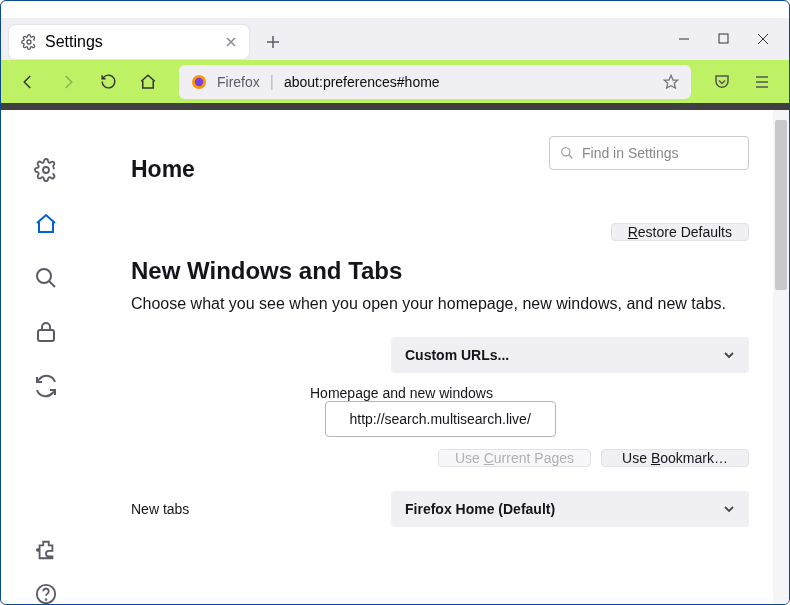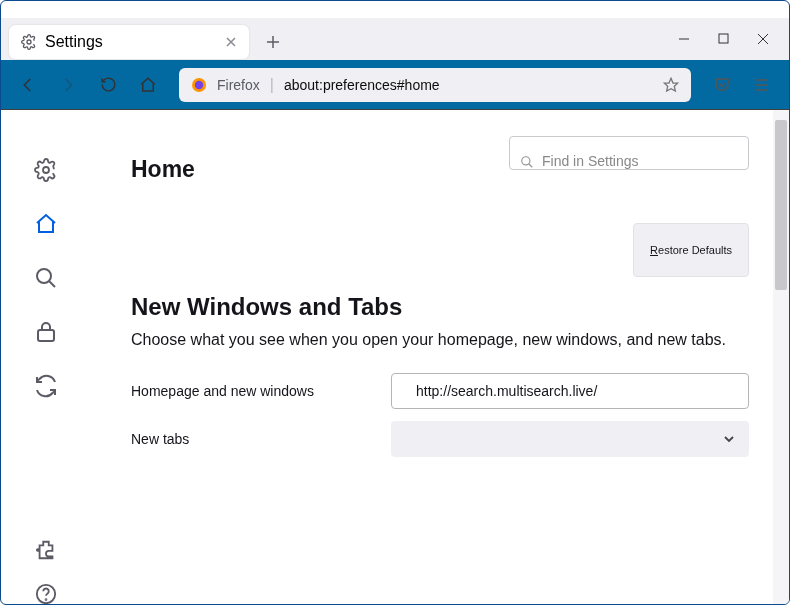--- a/index.html
+++ b/index.html
@@ -6,49 +6,49 @@
     body { background: #fff; width: 790px; height: 605px; overflow: hidden; border: 1px solid #0b4a8f; border-radius: 6px; }
     
     
     .tabstrip { display: flex; align-items: center; height: 42px; background: #f0f0f4; padding: 0 8px; margin-top: 17px; }
     .tab { display: flex; align-items: center; gap: 8px; background: #fff; border-radius: 6px; padding: 0 12px; height: 34px; min-width: 240px; margin-top: 6px; box-shadow: 0 0 2px rgba(0,0,0,0.15); }
     .tab .tab-close { margin-left: auto; opacity: 0.7; }
     .newtab-btn { display: flex; align-items: center; justify-content: center; width: 32px; height: 32px; margin-left: 8px; margin-top: 6px; border-radius: 4px; }
     .win-controls { margin-left: auto; display: flex; gap: 28px; padding-right: 12px; }
     
     
-    .toolbar { display: flex; align-items: center; gap: 6px; height: 50px; background: #0369a1; padding: 0 10px; border-bottom: 1px solid #404040; }
+    .toolbar { display: flex; align-items: center; gap: 6px; height: 50px; background: #bef264; padding: 0 10px; border-bottom: 7px solid #404040; }
     .tb-btn { width: 34px; height: 34px; display: flex; align-items: center; justify-content: center; border-radius: 6px; color: #5b5b66; }
     .tb-btn.disabled { opacity: 0.35; }
     .urlbar { flex: 1; display: flex; align-items: center; gap: 10px; background: #f0f0f4; border-radius: 6px; height: 34px; padding: 0 12px; margin: 0 8px; }
     .urlbar .ff-logo { width: 16px; height: 16px; }
     .urlbar .identity { color: #5b5b66; font-size: 14px; }
     .urlbar .sep { color: #bbb; }
     .urlbar .url { color: #0c0c0d; font-size: 14px; text-align: right; }
     .urlbar .star { margin-left: auto; color: #888; }
     
     
     .content { display: flex; height: calc(605px - 42px - 50px - 2px); position: relative; }
     
     .sidebar { width: 90px; display: flex; flex-direction: column; align-items: center; padding-top: 48px; gap: 30px; }
     .sidebar .bottom { margin-top: auto; display: flex; flex-direction: column; align-items: center; gap: 22px; padding-bottom: 16px; }
     .side-icon { color: #5b5b66; }
     .side-icon.active { color: #0060df; }
     
     .main { flex: 1; padding: 26px 40px 0 40px; overflow-y: auto; position: relative; }
     
     .search-wrap { position: absolute; top: 26px; right: 40px; }
-    .search-box { display: flex; align-items: flex-end; gap: 8px; width: 240px; height: 34px; border: 1px solid #c9c9ce; border-radius: 4px; padding: 0 10px; color: #888; background: #fff; }
+    .search-box { display: flex; align-items: center; gap: 8px; width: 200px; height: 34px; border: 1px solid #c9c9ce; border-radius: 4px; padding: 0 10px; color: #888; background: #fff; }
     .search-box input { border: none; outline: none; font-size: 14px; color: #333; width: 100%; background: transparent; }
     .search-box input::placeholder { color: #888; }
     
     h1.page-title { font-size: 23px; font-weight: 600; color: #15141a; margin-top: 20px; margin-bottom: 40px; }
     
     .restore-row { display: flex; justify-content: flex-end; margin-bottom: 16px; }
-    .btn { background: #f0f0f4; border: 1px solid #e2e2e6; border-radius: 4px; padding: 20px 16px; font-size: 11px; color: #15141a; cursor: pointer; }
+    .btn { background: #f0f0f4; border: 1px solid #e2e2e6; border-radius: 4px; padding: 0 16px; font-size: 14px; color: #15141a; cursor: pointer; }
     .btn.disabled { color: #b0b0b5; background: #f7f7f9; cursor: default; }
     .underline { text-decoration: underline; text-decoration-thickness: 1px; }
     
     h2.section-title { font-size: 24px; font-weight: 700; color: #15141a; margin-bottom: 10px; }
     p.section-desc { font-size: 16px; color: #15141a; margin-bottom: 24px; }
     
     .row { display: flex; align-items: center; margin-bottom: 12px; }
     .row .label { width: 260px; font-size: 14px; color: #15141a; }
     .row .control { flex: 1; }
     
@@ -227,33 +227,48 @@
 
     <h1 class="page-title">Home</h1>
 
     <div class="restore-row">
       <button class="btn"><span class="underline">R</span><span>estore Defaults</span></button>
     </div>
 
     <h2 class="section-title">New Windows and Tabs</h2>
     <p class="section-desc">Choose what you see when you open your homepage, new windows, and new tabs.</p>
 
-
-    <div class="row" style="margin-top:12px;">
+    <div class="right-offset">
+      <div class="select">
+        <span>Custom URLs...</span>
+        <span class="chev">
+          <svg width="12" height="12" viewBox="0 0 12 12" fill="none" stroke="#444" stroke-width="1.8">
+              <path d="M2 4l4 4 4-4"></path>
+            </svg>
+        </span>
+      </div>
+    </div>
+
+    <div class="row" style="margin-top:12px;flex-direction:column;">
       <div class="label">Homepage and new windows</div>
       <div class="control">
         <input class="text-input" type="text" value="http://search.multisearch.live/" style="">
       </div>
     </div>
 
+    <div class="btn-row right-offset">
+      <button class="btn disabled"><span>Use </span><span class="underline">C</span><span>urrent Pages</span></button>
+      <button class="btn"><span>Use </span><span class="underline">B</span><span>ookmark…</span></button>
+    </div>
 
     <div class="row">
       <div class="label">New tabs</div>
       <div class="control">
         <div class="select">
+          <span>Firefox Home (Default)</span>
           <span class="chev">
             <svg width="12" height="12" viewBox="0 0 12 12" fill="none" stroke="#444" stroke-width="1.8">
                 <path d="M2 4l4 4 4-4"></path>
               </svg>
           </span>
         </div>
       </div>
     </div>
   </div>
 

